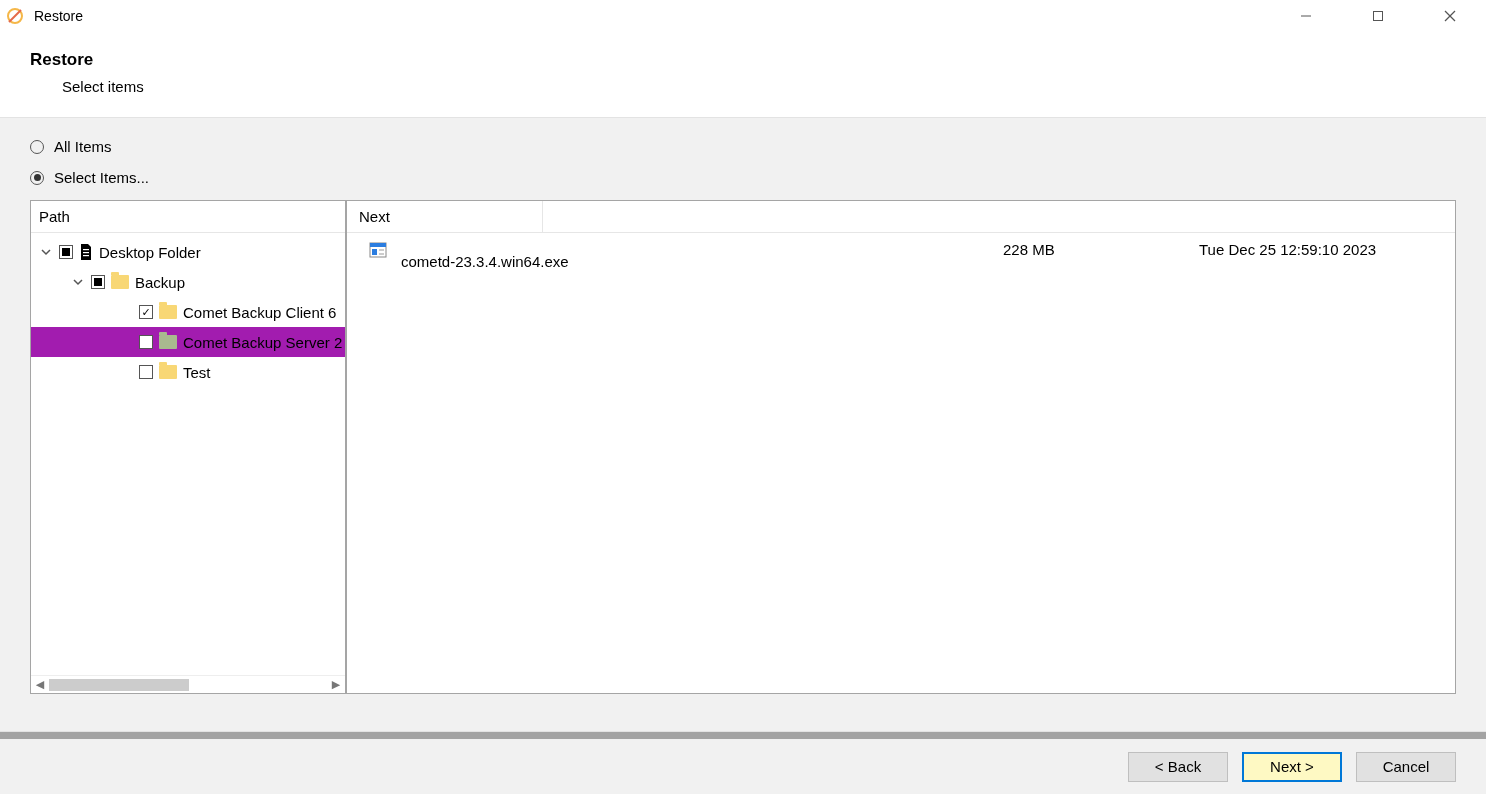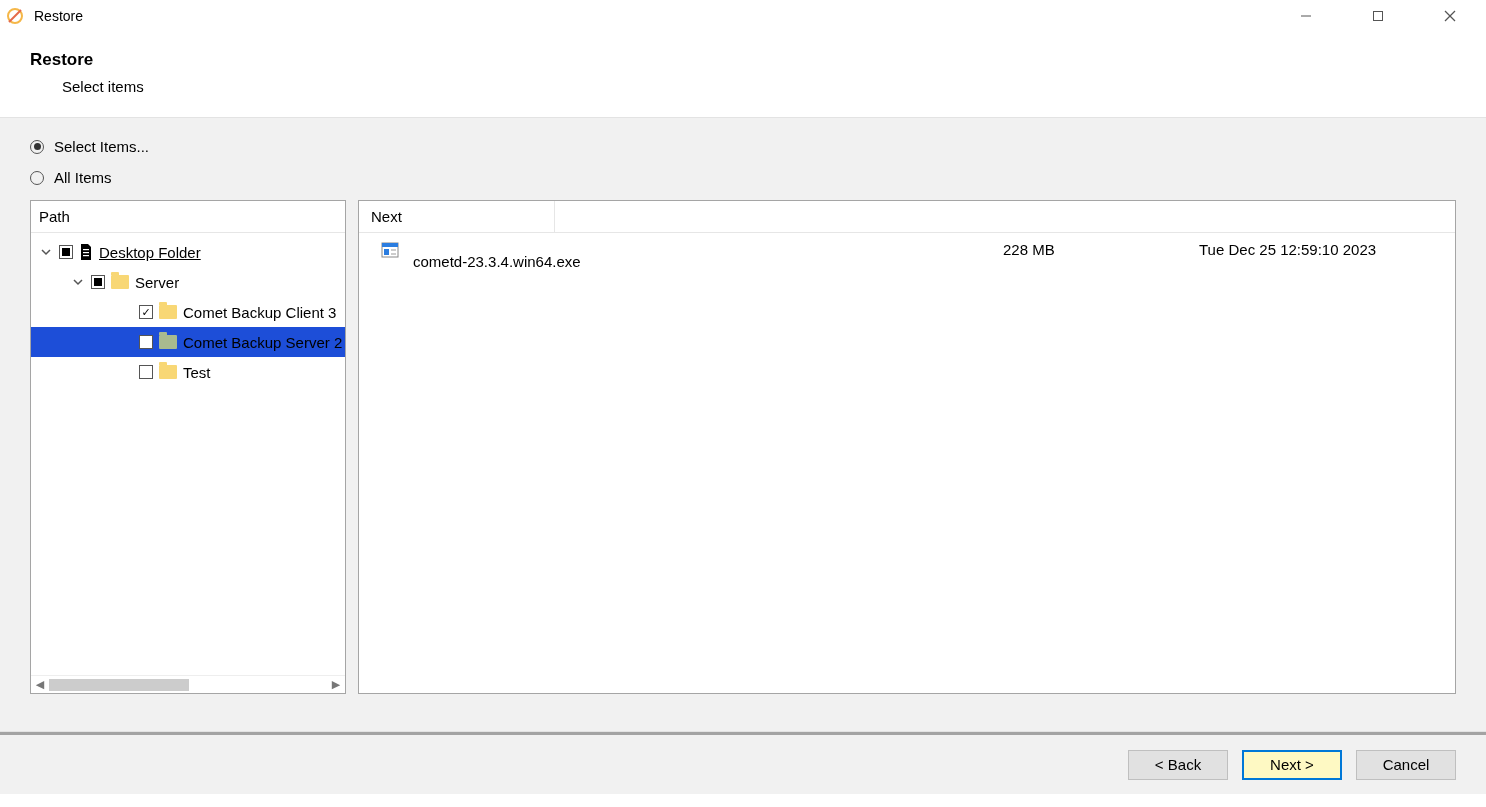--- a/index.html
+++ b/index.html
@@ -55,21 +55,21 @@
   }
   .radio {
     width: 14px; height: 14px; border: 1.5px solid #555; border-radius: 50%;
     display: flex; align-items: center; justify-content: center;
     flex-shrink: 0;
   }
   .radio.selected::after {
     content: ""; width: 7px; height: 7px; background: #333; border-radius: 50%;
   }
   .panes {
-    display: flex; gap: 12px; margin-top: 12px;
+    display: flex; margin-top: 12px;
     height: 494px;
   }
   .tree-pane, .list-pane {
     background: #fff;
     border: 1px solid #a5a5a5;
     display: flex; flex-direction: column;
   }
   .tree-pane { width: 316px; flex-shrink: 0; }
   .list-pane { flex: 1; }
   .tree-header, .list-header {
@@ -114,22 +114,22 @@
     position: relative;
   }
   .folder-icon::before {
     content:""; position:absolute; top:-3px; left:0; width:8px; height:3px; background:#f8d775; border-radius:1px 1px 0 0;
   }
   .folder-icon.sel { background: #a9ba8f; }
   .folder-icon.sel::before { background:#a9ba8f; }
   .page-icon {
     width: 14px; height: 18px; flex-shrink:0;
   }
-  .tree-row.selected { background: #1d4ed8; }
-  .indent-0 { padding-left: 8px; text-decoration: underline; }
+  .tree-row.selected { background: #a21caf; }
+  .indent-0 { padding-left: 8px; }
   .indent-1 { padding-left: 40px; }
   .indent-2 { padding-left: 88px; }
   .tree-scroll {
     position: absolute; bottom: 0; left: 0; right: 0;
     height: 18px; border-top: 1px solid #eee;
     display: flex; align-items: center;
   }
   .tree-scroll .arrow { width: 18px; text-align: center; color: #777; font-size:11px; }
   .tree-scroll .thumb {
     height: 12px; background: #ccc; width: 140px; margin-left: 0px;
@@ -144,21 +144,21 @@
   .exe-icon {
     width: 18px; height: 18px; margin-left: 10px;
     display:flex;
   }
   .list-row .fname { flex: 1; padding-left: 14px; margin-top: 23px; }
   .list-row .fsize { width: 196px; padding-left: 12px; }
   .list-row .fmod  { width: 268px; padding-left: 12px; }
   .footer {
     height: 62px;
     background: #f1f1f1;
-    border-top: 3px solid #a3a3a3;
+    border-top: 7px solid #a3a3a3;
     display: flex; align-items: center; justify-content: flex-end;
     gap: 14px; padding-right: 30px;
   }
   .btn {
     width: 100px; height: 30px;
     border: 1px solid #bfbfbf;
     background: #e1e1e1;
     display: flex; align-items: center; justify-content: center;
     font-size: 15px;
   }
@@ -197,26 +197,26 @@
 
 <div class="header-block">
   <div class="h-title">Restore</div>
   <div class="h-sub">Select items</div>
 </div>
 <div class="divider"></div>
 
 <div class="content">
 
   <div class="radio-row">
+    <span class="radio"></span>
+    <span>All Items</span>
+  </div>
+  <div class="radio-row">
     <span class="radio selected"></span>
     <span>Select Items...</span>
-  </div>
-  <div class="radio-row">
-    <span class="radio"></span>
-    <span>All Items</span>
   </div>
 
   <div class="panes">
 
     <div class="tree-pane">
       <div class="tree-header">
         <span>Path</span>
       </div>
       <div class="tree-body">
 
@@ -239,28 +239,28 @@
         </div>
 
         <div class="tree-row indent-1">
           <span class="expander">
             <svg width="10" height="10" viewBox="0 0 10 10">
                 <polyline points="1,3 5,7 9,3" fill="none" stroke="#555" stroke-width="1.5"></polyline>
               </svg>
           </span>
           <span class="cb mixed"></span>
           <span class="folder-icon"></span>
-          <span>Server</span>
+          <span>Backup</span>
         </div>
 
         <div class="tree-row indent-2">
           <span class="expander"></span>
           <span class="cb checked"></span>
           <span class="folder-icon"></span>
-          <span>Comet Backup Client 3</span>
+          <span>Comet Backup Client 6</span>
         </div>
 
         <div class="tree-row indent-2 selected">
           <span class="expander"></span>
           <span class="cb"></span>
           <span class="folder-icon sel"></span>
           <span>Comet Backup Server 2</span>
         </div>
 
         <div class="tree-row indent-2">

